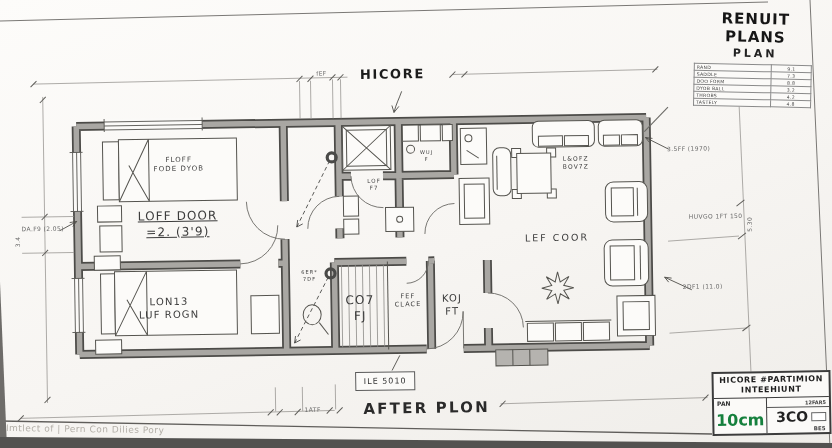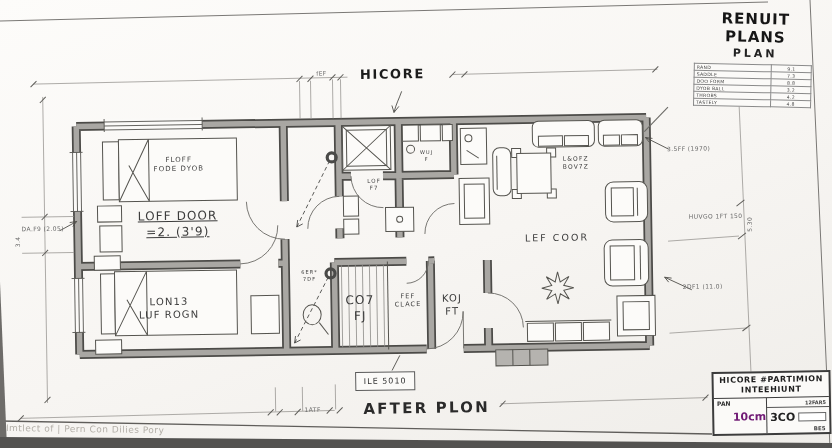--- a/index.html
+++ b/index.html
@@ -29,25 +29,25 @@
   .legend td{border:0.6px solid #8a8a8a;font-size:4.6px;color:#4a4a4a;padding:0.5px 2px;height:6px;letter-spacing:.3px;}
   .legend td.val{width:34%;text-align:center;}
   
   .tblock{position:absolute;left:712px;top:371px;width:119px;height:64px;
     border:2px solid #3c3c3c;background:#fbfaf8;transform:rotate(-1deg);font-weight:600;}
   .tb-head{height:25px;border-bottom:1.6px solid #3c3c3c;text-align:center;
     font-size:8px;letter-spacing:.6px;color:#1f1f1f;padding-top:2px;line-height:1.25;}
   .tb-body{display:flex;height:35px;}
   .tb-left{width:46%;border-right:1.6px solid #3c3c3c;position:relative;}
   .tb-scale-label{position:absolute;left:3px;top:1px;font-size:6px;color:#333;}
-  .tb-scale-value{position:absolute;left:0;right:0;top:12px;text-align:right;font-size:11px;color:#701a75;font-weight:600;}
+  .tb-scale-value{position:absolute;left:0;right:0;top:12px;text-align:center;font-size:16px;color:#15803d;font-weight:600;}
   .tb-right{flex:1;display:flex;flex-direction:column;}
   .tb-ref{height:10px;border-bottom:1px solid #555;font-size:5px;text-align:right;padding:2px 3px 0 0;color:#444;}
   .tb-mid{flex:1;display:flex;align-items:center;}
-  .tb-sheet{font-size:11px;color:#222;padding-left:3px;}
+  .tb-sheet{font-size:14px;color:#222;padding-left:9px;}
   .tb-box{flex:1;height:9px;border:1px solid #666;margin:0 3px;background:#fff;}
   .tb-rev{font-size:5.5px;text-align:right;padding:0 4px 1px 0;color:#444;}
   .footer{position:absolute;left:6px;top:423px;font-size:9px;color:#b3afa8;
     letter-spacing:.5px;transform:rotate(0.8deg);transform-origin:left top;}
 </style>
 </head>
 <body>
 
 <div class="stage">
 

